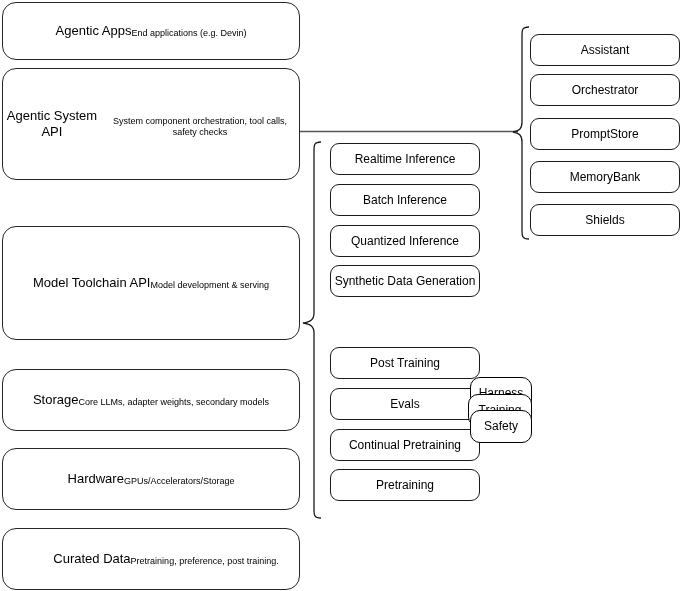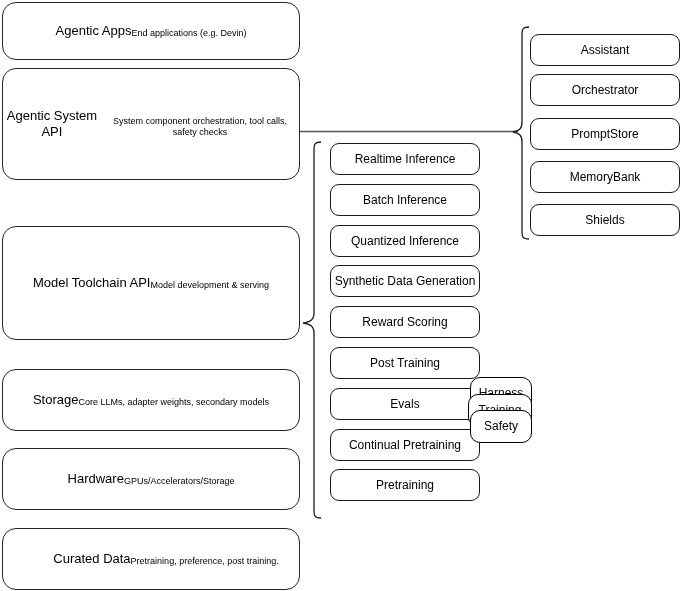--- a/index.html
+++ b/index.html
@@ -131,23 +131,20 @@
   </div>
   <div class="node chip" style="top:184px;">
     <span>Batch Inference</span>
   </div>
   <div class="node chip" style="top:225px;">
     <span>Quantized Inference</span>
   </div>
   <div class="node chip" style="top:265px;">
     <span>Synthetic Data Generation</span>
   </div>
-  <div class="node chip" style="top:306px;">
-    <span>Reward Scoring</span>
-  </div>
   <div class="node chip" style="top:347px;">
     <span>Post Training</span>
   </div>
   <div class="node chip" style="top:388px;">
     <span>Evals</span>
   </div>
   <div class="node chip" style="top:429px;">
     <span>Continual Pretraining</span>
   </div>
   <div class="node chip" style="top:469px;">

